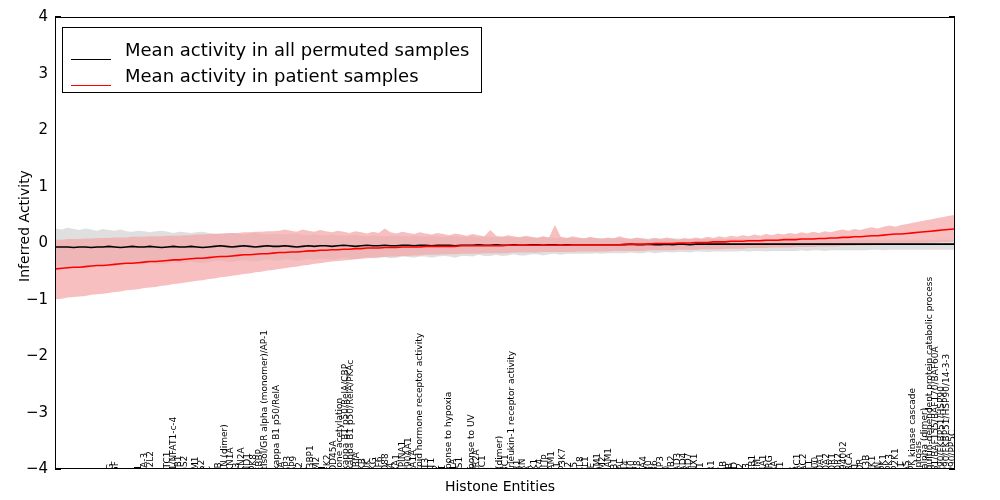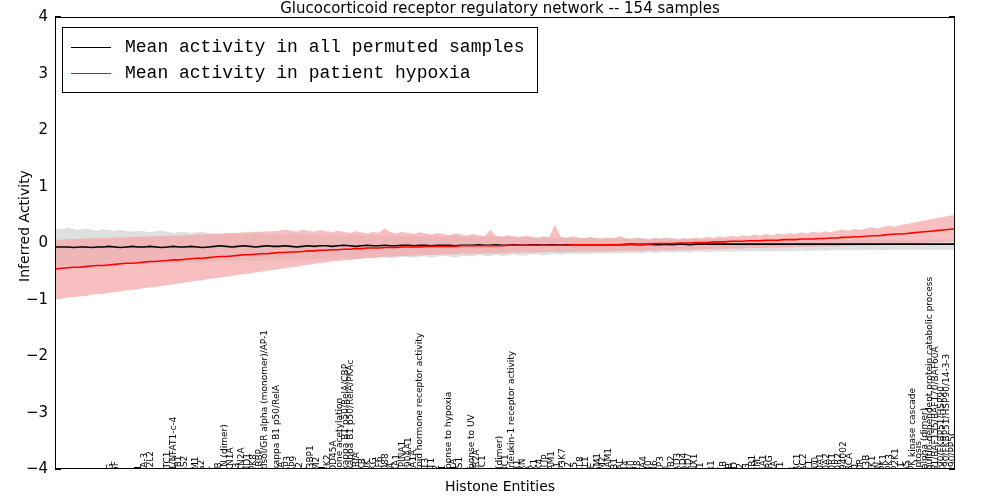--- a/index.html
+++ b/index.html
@@ -28,41 +28,40 @@
   #xlabel{
     position:absolute;left:0;top:478px;width:1000px;text-align:center;
     font-size:14px;color:#000;white-space:nowrap;
   }
 
   
   #legend{
     position:absolute;left:62px;top:27px;border:1.4px solid #000;background:#fff;
     padding:6px 12px 6px 8px;box-sizing:border-box;
   }
-  .legrow{display:flex;align-items:center;height:26px;font-family:Liberation Mono, monospace;}
+  .legrow{display:flex;align-items:flex-end;height:26px;}
   .legline{width:40px;height:0;border-top:1.6px solid #000;margin-right:14px;flex:none;}
   .legline.red{border-top-color:#ff0000;}
   .legtxt{font-size:18px;color:#000;white-space:nowrap;line-height:20px;}
 
   
   #xticks{position:absolute;left:55px;top:17px;width:900px;height:452px;pointer-events:none;}
   .xtick{
     position:absolute;bottom:2px;
     transform-origin:left bottom;
     transform:rotate(-90deg);
     font-size:9px;line-height:9px;color:#000;white-space:nowrap;
     font-family:"DejaVu Sans","Liberation Sans",sans-serif;
   }
 </style>
 </head>
 <body>
 
 <div id="fig">
 
-  <div id="title">Glucocorticoid receptor regulatory network -- 154 samples</div>
 
   <div id="ylabel">Inferred Activity</div>
   <div id="xlabel">Histone Entities</div>
 
   <div id="yticklabels">
       <div class="ytickwrap" style="top: 459px;">−4</div>
       <div class="ytickwrap" style="top: 402.5px;">−3</div>
       <div class="ytickwrap" style="top: 346px;">−2</div>
       <div class="ytickwrap" style="top: 289.5px;">−1</div>
       <div class="ytickwrap" style="top: 233px;">0</div>
@@ -254,17 +253,17 @@
       </div>
   </div>
 
   <div id="legend">
     <div class="legrow">
       <span class="legline"></span>
       <span class="legtxt">Mean activity in all permuted samples</span>
     </div>
     <div class="legrow">
       <span class="legline red"></span>
-      <span class="legtxt">Mean activity in patient hypoxia</span>
+      <span class="legtxt">Mean activity in patient samples</span>
     </div>
   </div>
 
 </div>
 
 </body></html>

